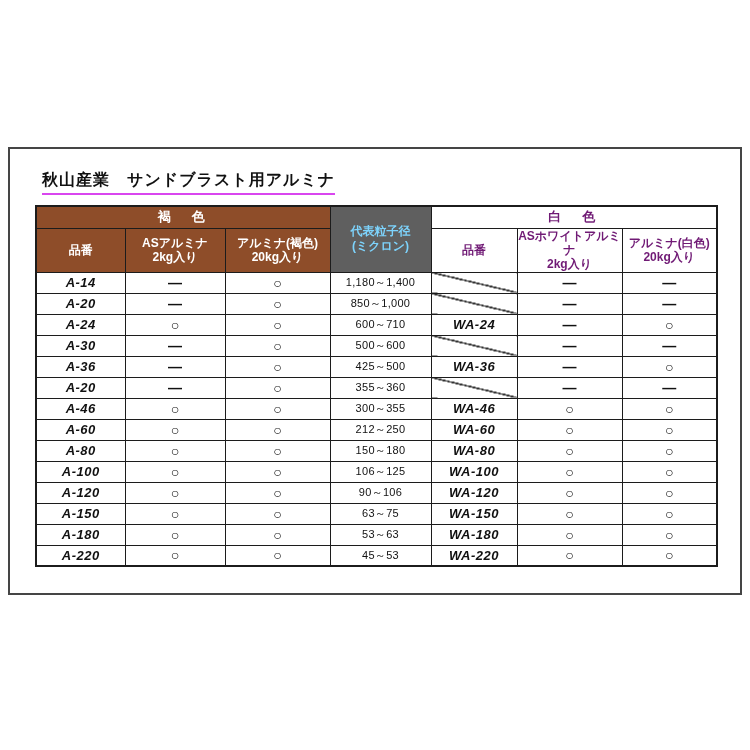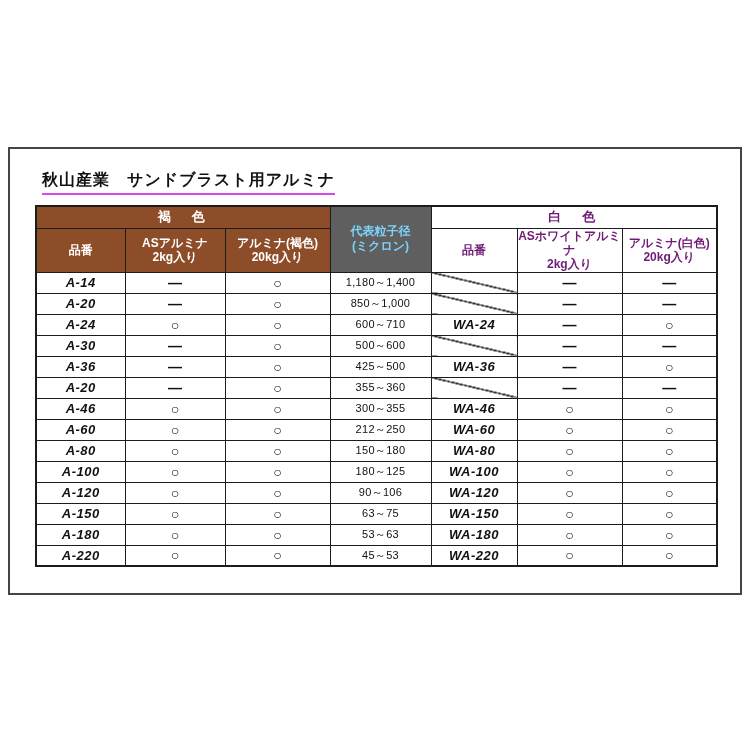--- a/index.html
+++ b/index.html
@@ -218,21 +218,21 @@
         <td class="sym">○</td>
         <td class="micron">150～180</td>
         <td class="code">WA-80</td>
         <td class="sym">○</td>
         <td class="sym">○</td>
       </tr>
       <tr class="data-row">
         <td class="code">A-100</td>
         <td class="sym">○</td>
         <td class="sym">○</td>
-        <td class="micron">180～125</td>
+        <td class="micron">106～125</td>
         <td class="code">WA-100</td>
         <td class="sym">○</td>
         <td class="sym">○</td>
       </tr>
       <tr class="data-row">
         <td class="code">A-120</td>
         <td class="sym">○</td>
         <td class="sym">○</td>
         <td class="micron">90～106</td>
         <td class="code">WA-120</td>

